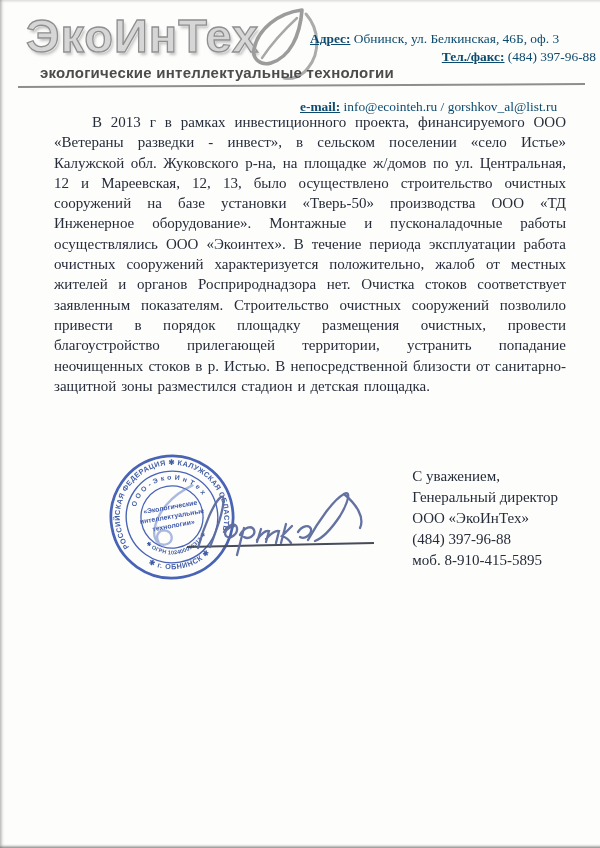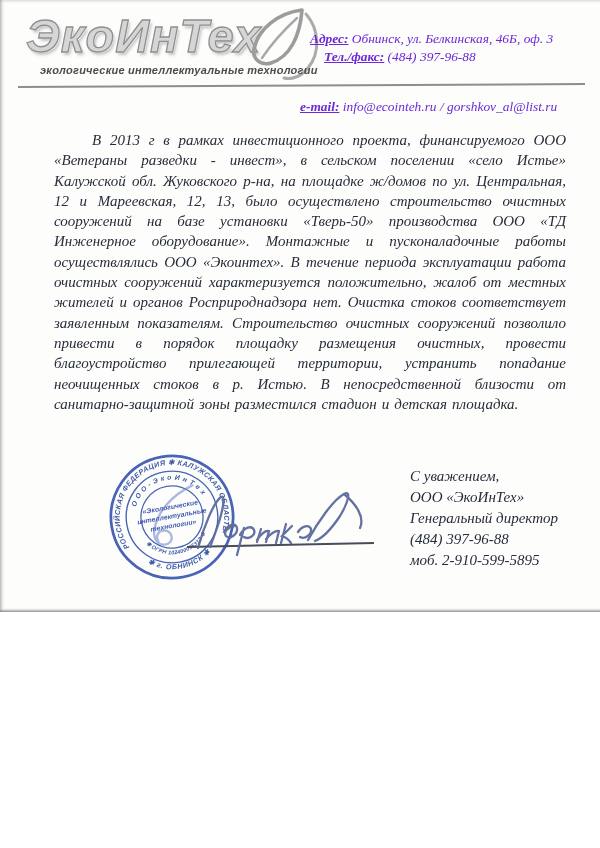--- a/index.html
+++ b/index.html
@@ -1,20 +1,19 @@
 <!DOCTYPE html>
 <html><head>
 <meta charset="utf-8">
 <style>
   html,body { margin:0; padding:0; background:#ffffff; }
   .page {
-    position:relative; width:600px; height:612px; overflow:hidden;
+    position:relative; width:600px; height:848px; overflow:hidden;
     background:#fdfdfc;
     font-family:"Liberation Serif", serif;
-    font-style:italic;
   }
   
   .edge-left   { position:absolute; left:0; top:0; width:5px; height:100%;
                  background:linear-gradient(90deg, rgba(130,130,130,.55), rgba(200,200,200,.18) 60%, transparent); }
   .edge-bottom { position:absolute; left:0; bottom:0; width:100%; height:4px;
                  background:linear-gradient(0deg, rgba(110,110,110,.75), rgba(190,190,190,.25) 70%, transparent); }
   .edge-top    { position:absolute; left:0; top:0; width:100%; height:3px;
                  background:linear-gradient(180deg, rgba(160,160,160,.35), transparent); }
 
   
@@ -23,36 +22,36 @@
     font-family:"Liberation Sans", sans-serif; font-weight:bold;
     font-size:47px; letter-spacing:1px; white-space:nowrap;
     color:#d6d6d6;
     -webkit-text-stroke:1.3px #8f8f8f;
     text-shadow: 1px 1px 0 #f2f2f2, 2px 3px 3px rgba(90,90,90,.35);
   }
   .logo-leaf { position:absolute; left:234px; top:2px; width:96px; height:86px; }
   .logo-tagline {
     position:absolute; left:40px; top:64px;
     font-family:"Liberation Sans", sans-serif; font-weight:bold;
-    font-size:11px; letter-spacing:.25px; color:#4c4c4c; white-space:nowrap;
+    font-size:15px; letter-spacing:.25px; color:#4c4c4c; white-space:nowrap;
   }
   .contacts {
     position:absolute; left:300px; top:30px; width:296px;
-    font-size:13.4px; line-height:17.6px; color:#6d28d9; white-space:nowrap;
+    font-size:13.4px; line-height:17.6px; color:#0c4a6e; white-space:nowrap;
   }
   .contacts .lbl { font-weight:bold; text-decoration:underline; }
   .c-address { margin-left:10px; }
-  .c-phone   { margin-left:24px; }
+  .c-phone   { margin-left:15px;text-align:right; }
   .c-email   { margin-left:0;margin-top:33px; }
   .rule { position:absolute; left:18px; top:86px; width:567px; height:2px;
           background:#8e8e8e; transform:rotate(-0.3deg); transform-origin:left center; }
 
   
   .body-text {
-    position:absolute; left:54px; top:130px; width:512px;
+    position:absolute; left:54px; top:112px; width:512px;
     font-size:15px; line-height:20.3px; text-align:justify; text-indent:38px;
     color:#262c39; word-spacing:1.2px;
   }
 
   
   .sig-block {
     position:absolute; right:42px; top:466px; text-align:left;
     font-size:15px; line-height:21px; color:#262c39;
   }
   .stamp { position:absolute; left:107px; top:451px; width:130px; height:132px;
@@ -142,19 +141,19 @@
       <path d="M 93,45 L 89,58 M 89,56 C 93,50 98,46 101,47 L 98,58 M 98,55 C 102,50 108,46 111,47 L 108,59"></path>
       <path d="M 118,40 L 113,59 M 124,42 C 120,46 116,50 114,52 C 117,53 121,56 123,59"></path>
       <path d="M 130,48 C 134,42 141,40 143,45 C 144,50 137,56 132,53"></path>
       <path d="M 140,56 C 150,38 165,16 176,10 C 183,6 181,17 172,32 C 164,44 155,54 147,57"></path>
       <path d="M 176,10 C 188,20 197,33 192,44"></path>
     </g>
   </svg>
 
   <div class="sig-block">
     <div>С уважением,</div>
+    <div>Генеральный директор</div>
     <div>ООО «ЭкоИнТех»</div>
-    <div>Генеральный директор</div>
     <div>(484) 397-96-88</div>
-    <div>моб. 2-910-599-5895</div>
+    <div>моб. 8-910-415-5895</div>
   </div>
 
 </div>
 
 </body></html>

